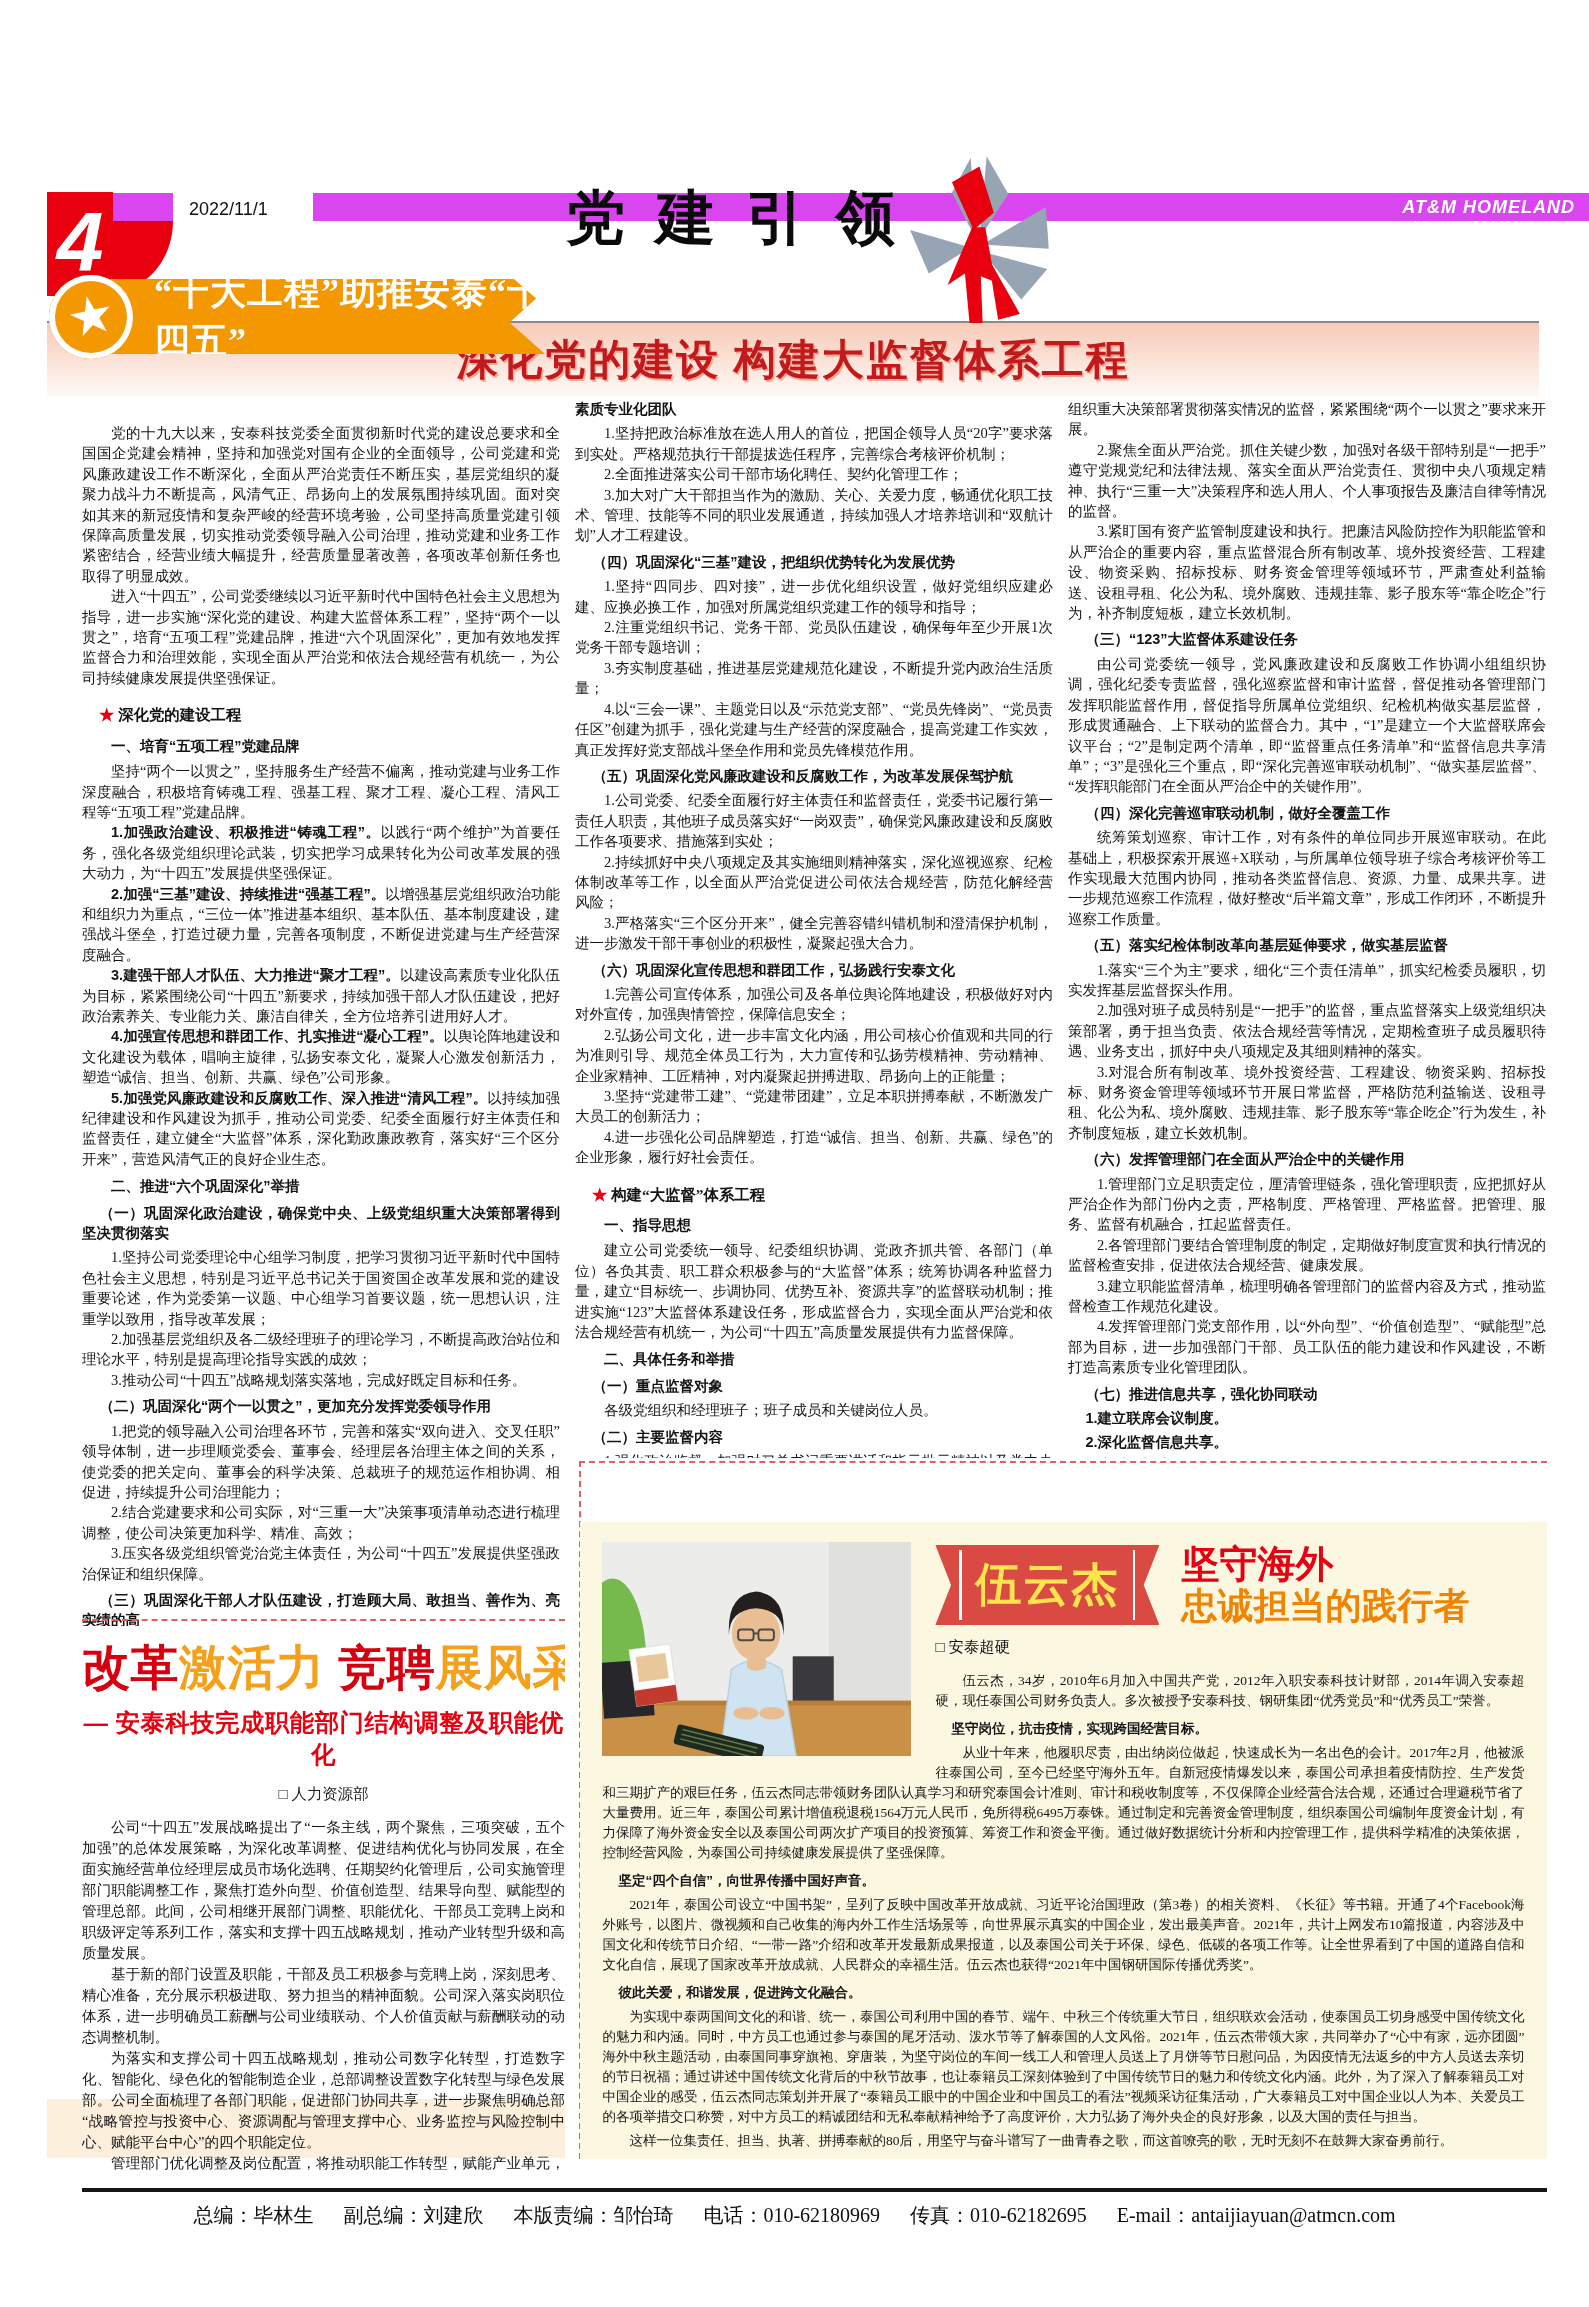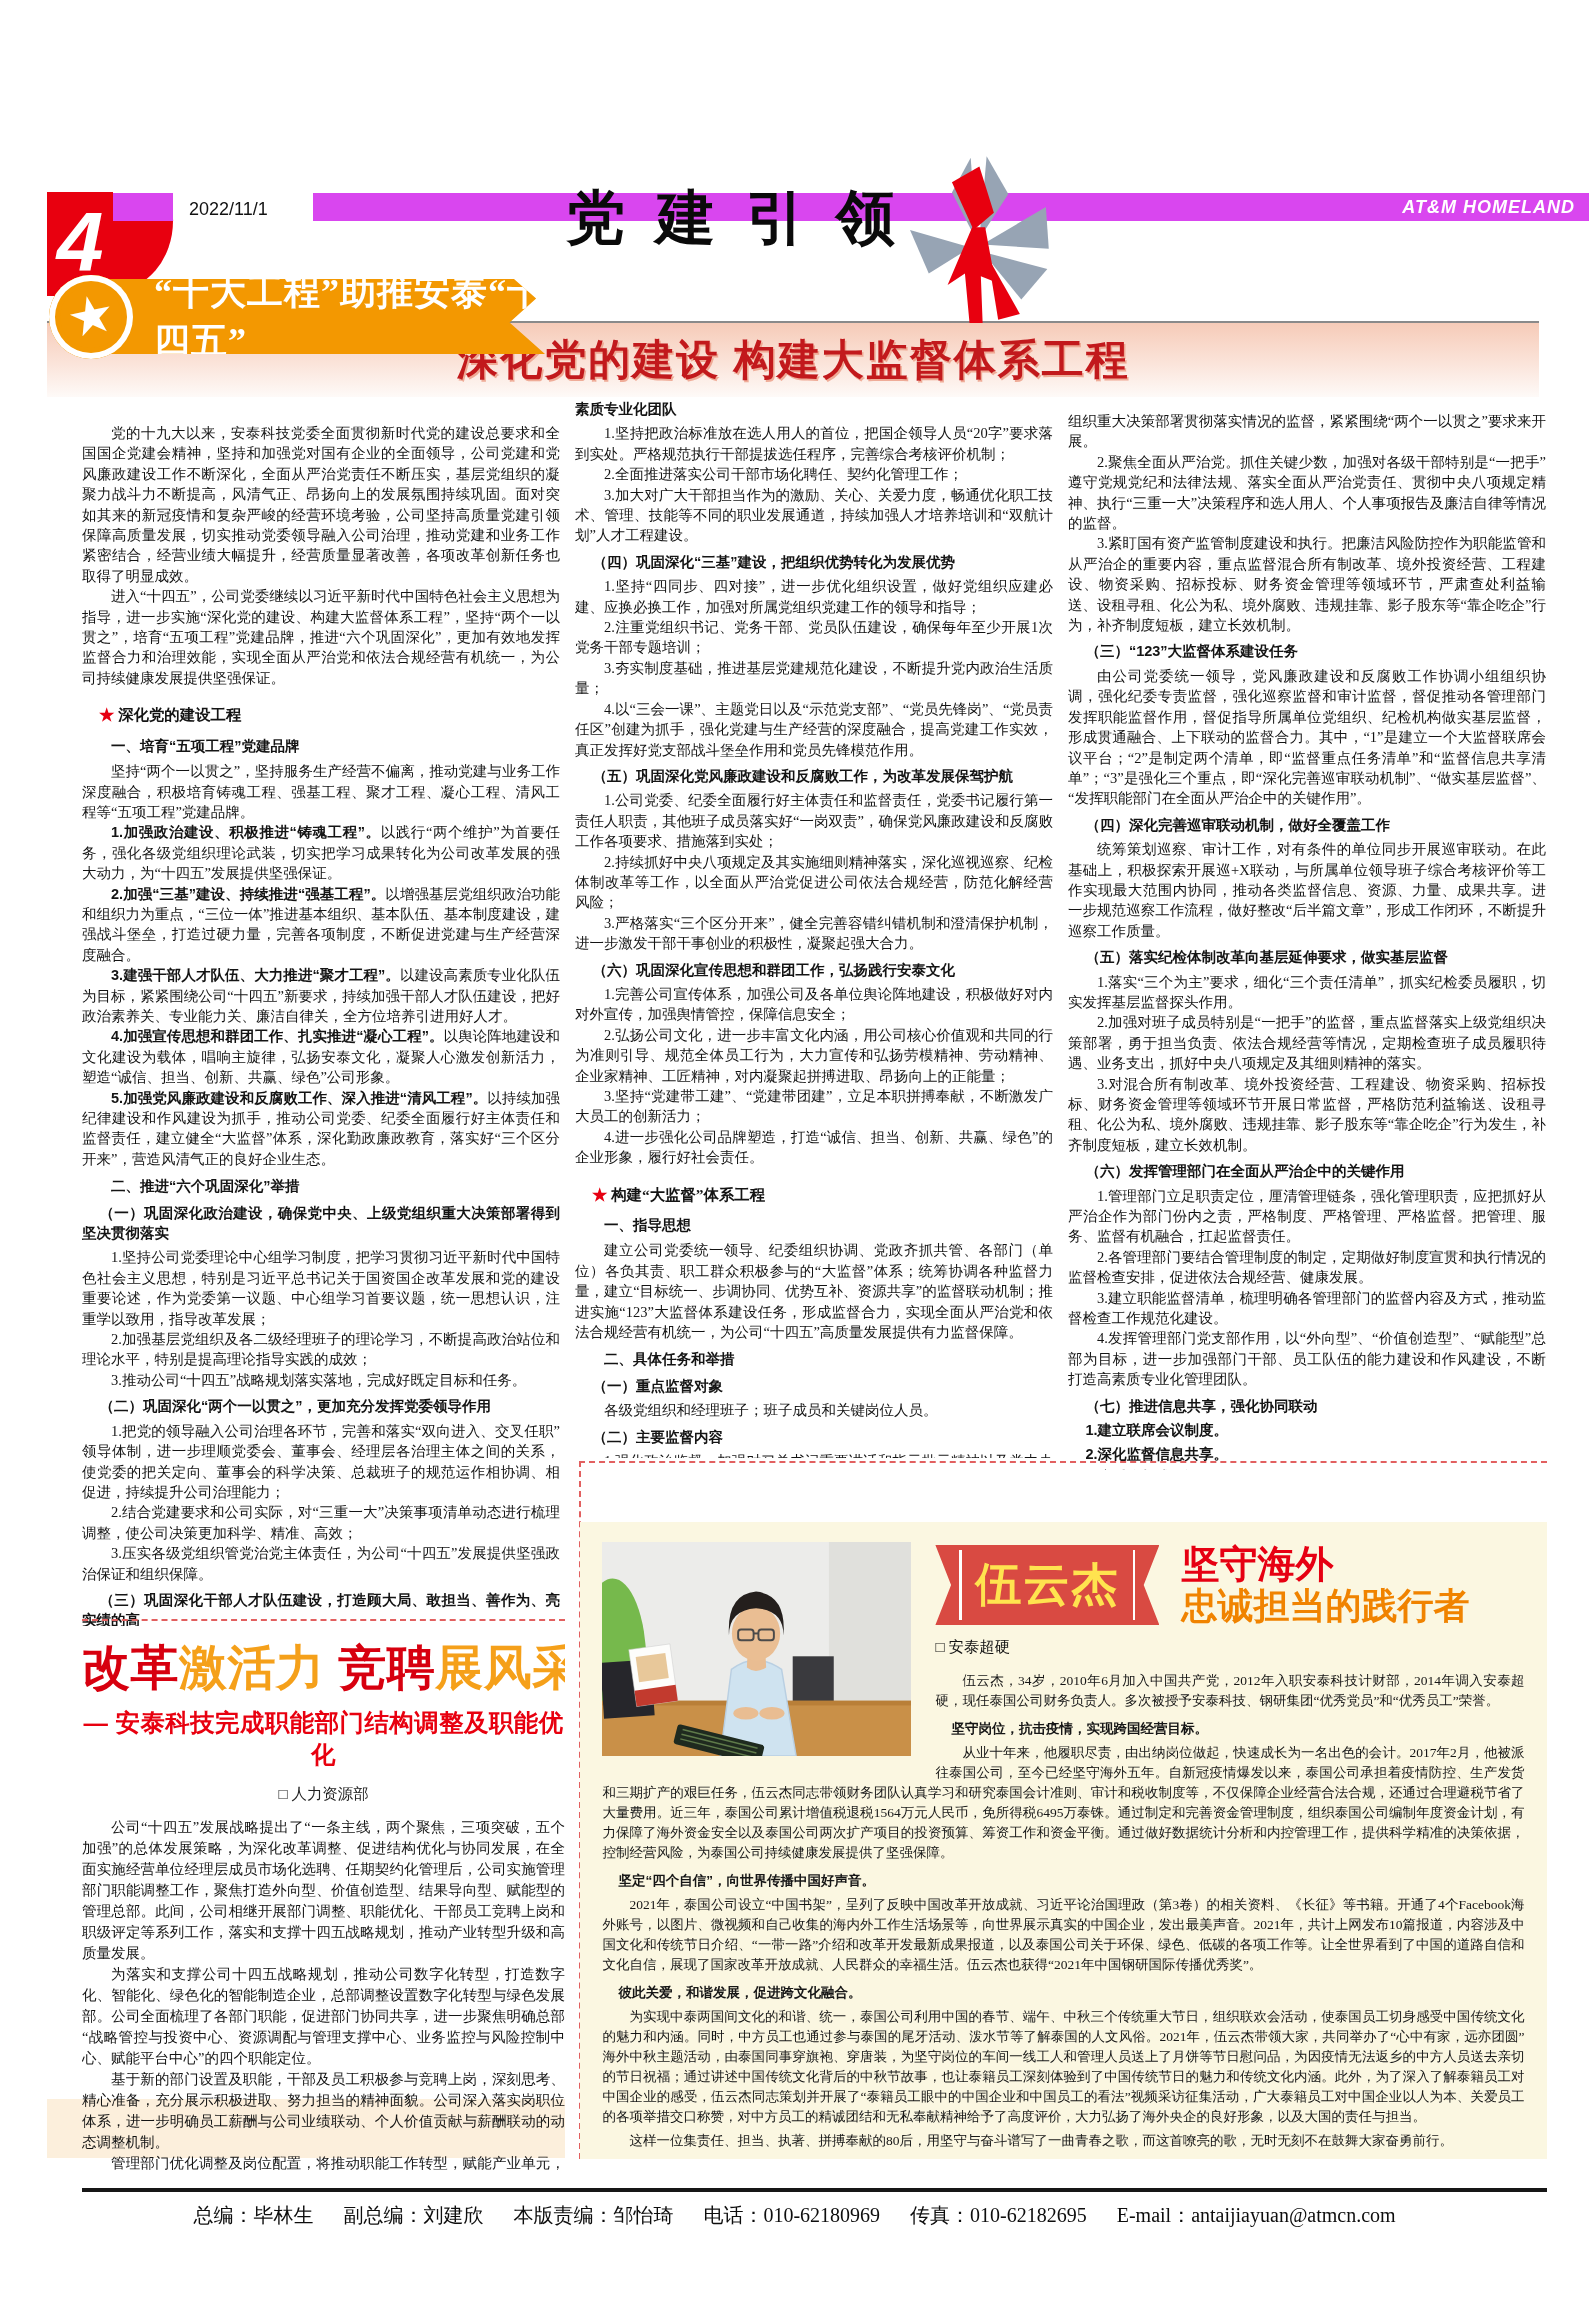--- a/index.html
+++ b/index.html
@@ -38,21 +38,21 @@
   .headline-band{left:47px;top:323px;width:1492px;height:74px;z-index:1;
                  background:linear-gradient(180deg,#f6cbb8 0%,#fbe4da 55%,#fefaf8 100%);}
   .main-headline{width:100%;text-align:center;font-weight:700;font-size:42px;line-height:74px;
                  color:#c2191c;text-shadow:1.5px 2px 0 rgba(236,160,138,.85);letter-spacing:2px;}
 
   
   .cols{left:82px;top:399px;width:1465px;display:flex;gap:15px;}
   .col{width:478px;overflow:hidden;}
   .col.c1{height:1203px;margin-top:24px;}
   .col.c2{height:1059px;}
-  .col.c3{height:1059px;margin-top:12px;}
+  .col.c3{height:1059px;}
   .para{margin:0;font-size:14.5px;line-height:20.4px;text-align:justify;text-indent:2em;color:#141414;}
   .para b{font-family:"Liberation Sans","DejaVu Sans",sans-serif;font-weight:700;}
   .para.h1,.para.h2,.para.h2c,.para.b{font-family:"Liberation Sans","DejaVu Sans",sans-serif;font-weight:700;}
   .para.h1{text-indent:2em;margin:7px 0 5px;}
   .para.h2{text-indent:1.2em;margin:6px 0 4px;}
   .para.h2c{text-indent:0;margin:0 0 4px;}
   .para.b{text-indent:1.2em;margin:3px 0;}
   .para.cont{text-indent:0;}
   .para.hstar{font-family:Liberation Serif, serif;font-weight:700;
               text-indent:1.1em;margin:17px 0 10px;font-size:15.4px;}
@@ -226,22 +226,22 @@
 <div class="abs dash dash-right"></div>
 <div class="abs dash-vert"></div>
 
 <div class="abs reform-band"></div>
 <div class="abs reform">
   <div class="reform-title"><span class="part c-red">改革</span><span class="part c-orange">激活力</span><span class="part c-red"> 竞聘</span><span class="part c-orange">展风采</span></div>
   <div class="reform-sub">— 安泰科技完成职能部门结构调整及职能优化</div>
   <div class="reform-byline">□ 人力资源部</div>
   <div class="reform-body">
       <p class="para p">公司“十四五”发展战略提出了“一条主线，两个聚焦，三项突破，五个加强”的总体发展策略，为深化改革调整、促进结构优化与协同发展，在全面实施经营单位经理层成员市场化选聘、任期契约化管理后，公司实施管理部门职能调整工作，聚焦打造外向型、价值创造型、结果导向型、赋能型的管理总部。此间，公司相继开展部门调整、职能优化、干部员工竞聘上岗和职级评定等系列工作，落实和支撑十四五战略规划，推动产业转型升级和高质量发展。</p>
+      <p class="para p">基于新的部门设置及职能，干部及员工积极参与竞聘上岗，深刻思考、精心准备，充分展示积极进取、努力担当的精神面貌。公司深入落实岗职位体系，进一步明确员工薪酬与公司业绩联动、个人价值贡献与薪酬联动的动态调整机制。</p>
       <p class="para p">为落实和支撑公司十四五战略规划，推动公司数字化转型，打造数字化、智能化、绿色化的智能制造企业，总部调整设置数字化转型与绿色发展部。公司全面梳理了各部门职能，促进部门协同共享，进一步聚焦明确总部“战略管控与投资中心、资源调配与管理支撑中心、业务监控与风险控制中心、赋能平台中心”的四个职能定位。</p>
-      <p class="para p">基于新的部门设置及职能，干部及员工积极参与竞聘上岗，深刻思考、精心准备，充分展示积极进取、努力担当的精神面貌。公司深入落实岗职位体系，进一步明确员工薪酬与公司业绩联动、个人价值贡献与薪酬联动的动态调整机制。</p>
       <p class="para p">管理部门优化调整及岗位配置，将推动职能工作转型，赋能产业单元，激发公司高质量发展新动能。</p>
     </div>
 </div>
 
 <div class="abs profile-box">
   <div class="profile-inner">
 
     <svg class="profile-photo" viewBox="0 0 640 440" preserveAspectRatio="none">
       <rect x="0" y="0" width="640" height="440" fill="#ececea"></rect>
       <rect x="470" y="0" width="170" height="440" fill="#e0e0dc"></rect>

